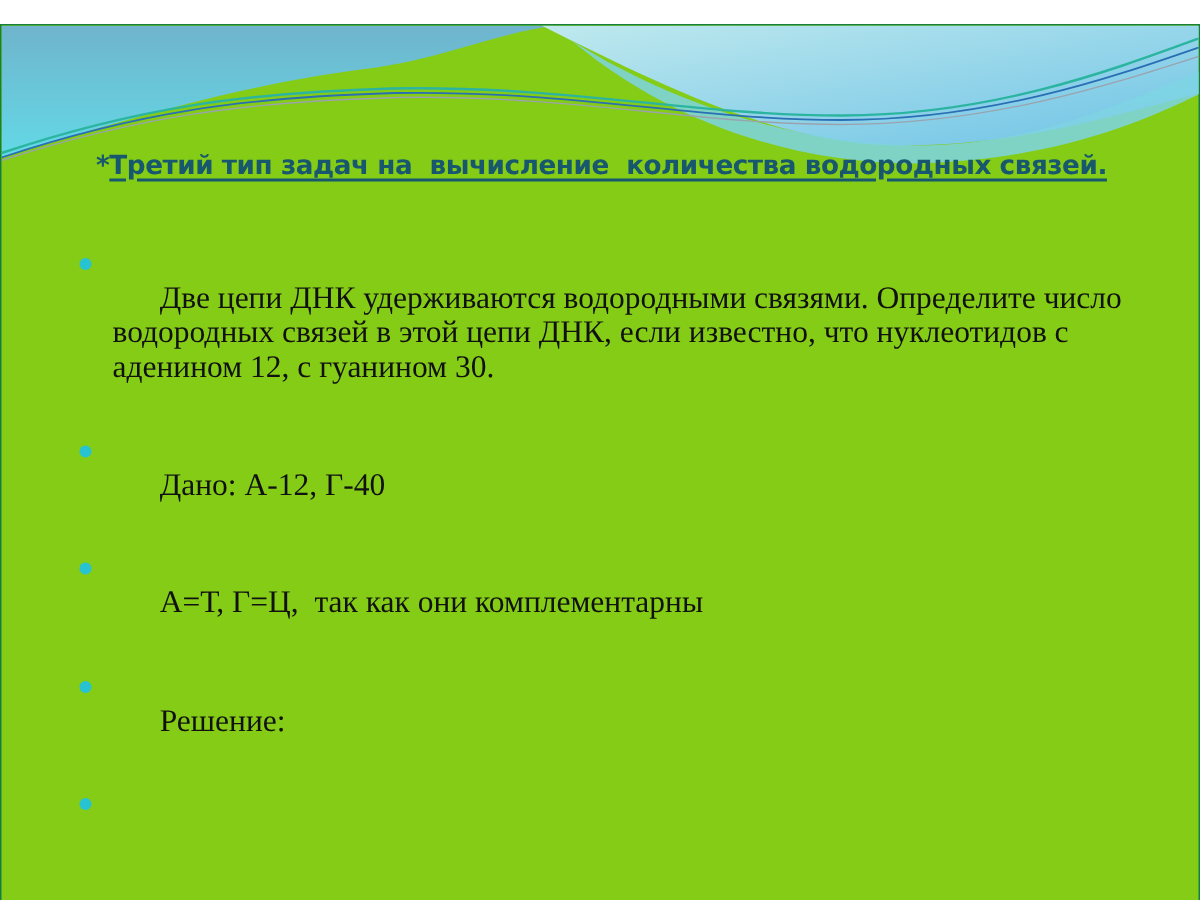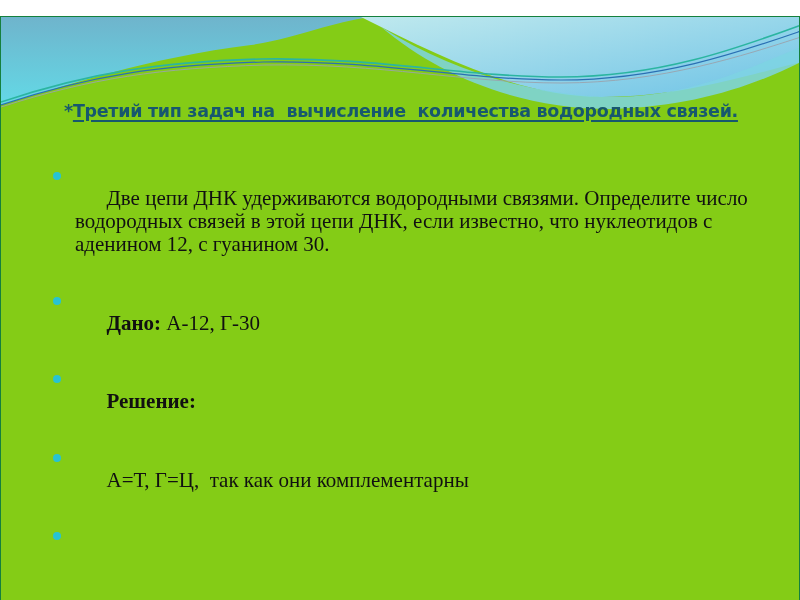--- a/index.html
+++ b/index.html
@@ -70,21 +70,21 @@
     .content li .bullet {
       position: absolute;
       left: 0;
       top: 8px;
       width: 8px;
       height: 8px;
       border-radius: 50%;
       background: #27c3d3;
     }
     .content li b {
-      font-weight: bold;
+      font-weight: normal;
       text-align: right;
     }
   </style>
 </head>
 <body>
 
 <div class="slide">
 
   <svg class="wave" viewBox="0 0 800 130" preserveAspectRatio="none">
     <defs>
@@ -110,27 +110,27 @@
     <path d="M0,90 C90,61 160,51 264,48 C380,46 464,66 560,66 C660,66 744,38 800,20" fill="none" stroke="#9aa3ad" stroke-width="0.9"></path>
   </svg>
 
   <div class="title"><span class="star">*</span><span class="main">Третий тип задач на  вычисление  количества водородных связей.</span></div>
 
   <ul class="content">
     <li>
       <span class="bullet"></span><span>Две цепи ДНК удерживаются водородными связями. Определите число водородных связей в этой цепи ДНК, если известно, что нуклеотидов с  аденином 12, с гуанином 30.</span>
     </li>
     <li>
-      <span class="bullet"></span><b>Дано:</b><span> А-12, Г-30</span>
+      <span class="bullet"></span><b>Дано:</b><span> А-12, Г-40</span>
+    </li>
+    <li>
+      <span class="bullet"></span><span>А=Т, Г=Ц,  так как они комплементарны</span>
     </li>
     <li>
       <span class="bullet"></span><b>Решение:</b><span></span>
-    </li>
-    <li>
-      <span class="bullet"></span><span>А=Т, Г=Ц,  так как они комплементарны</span>
     </li>
     <li>
       <span class="bullet"></span>
     </li>
 
   </ul>
 
 </div>
 
 </body></html>

